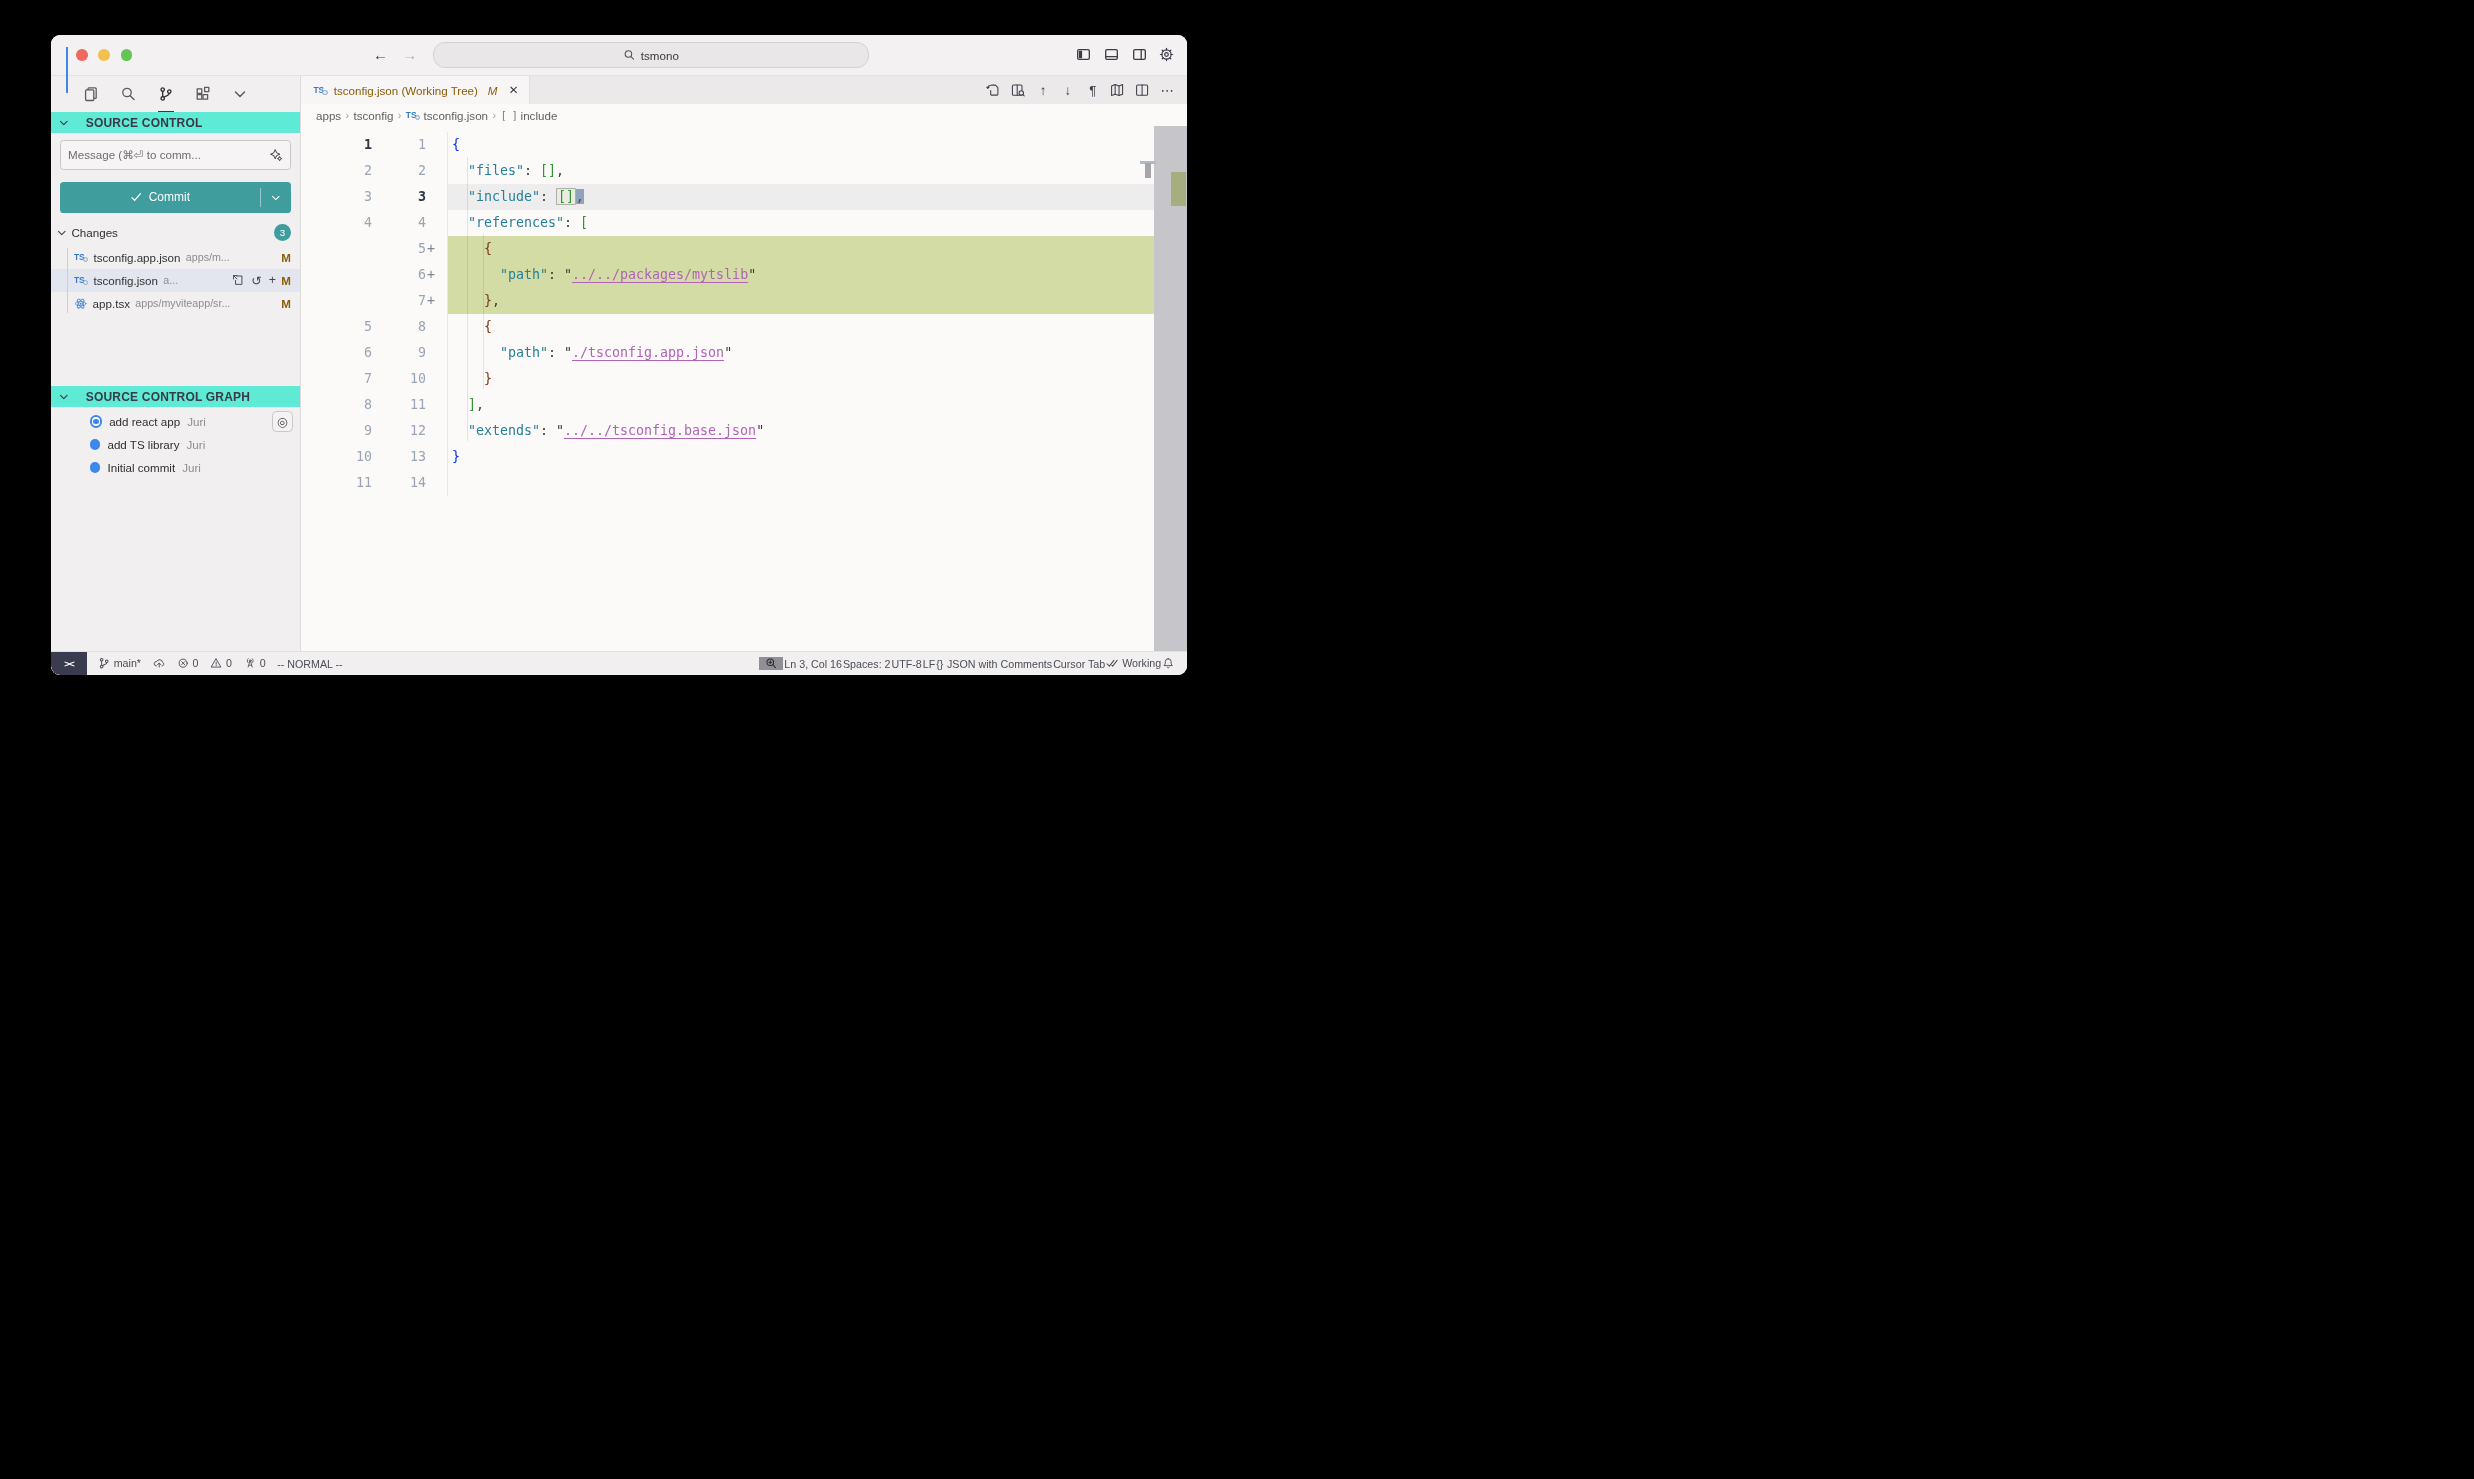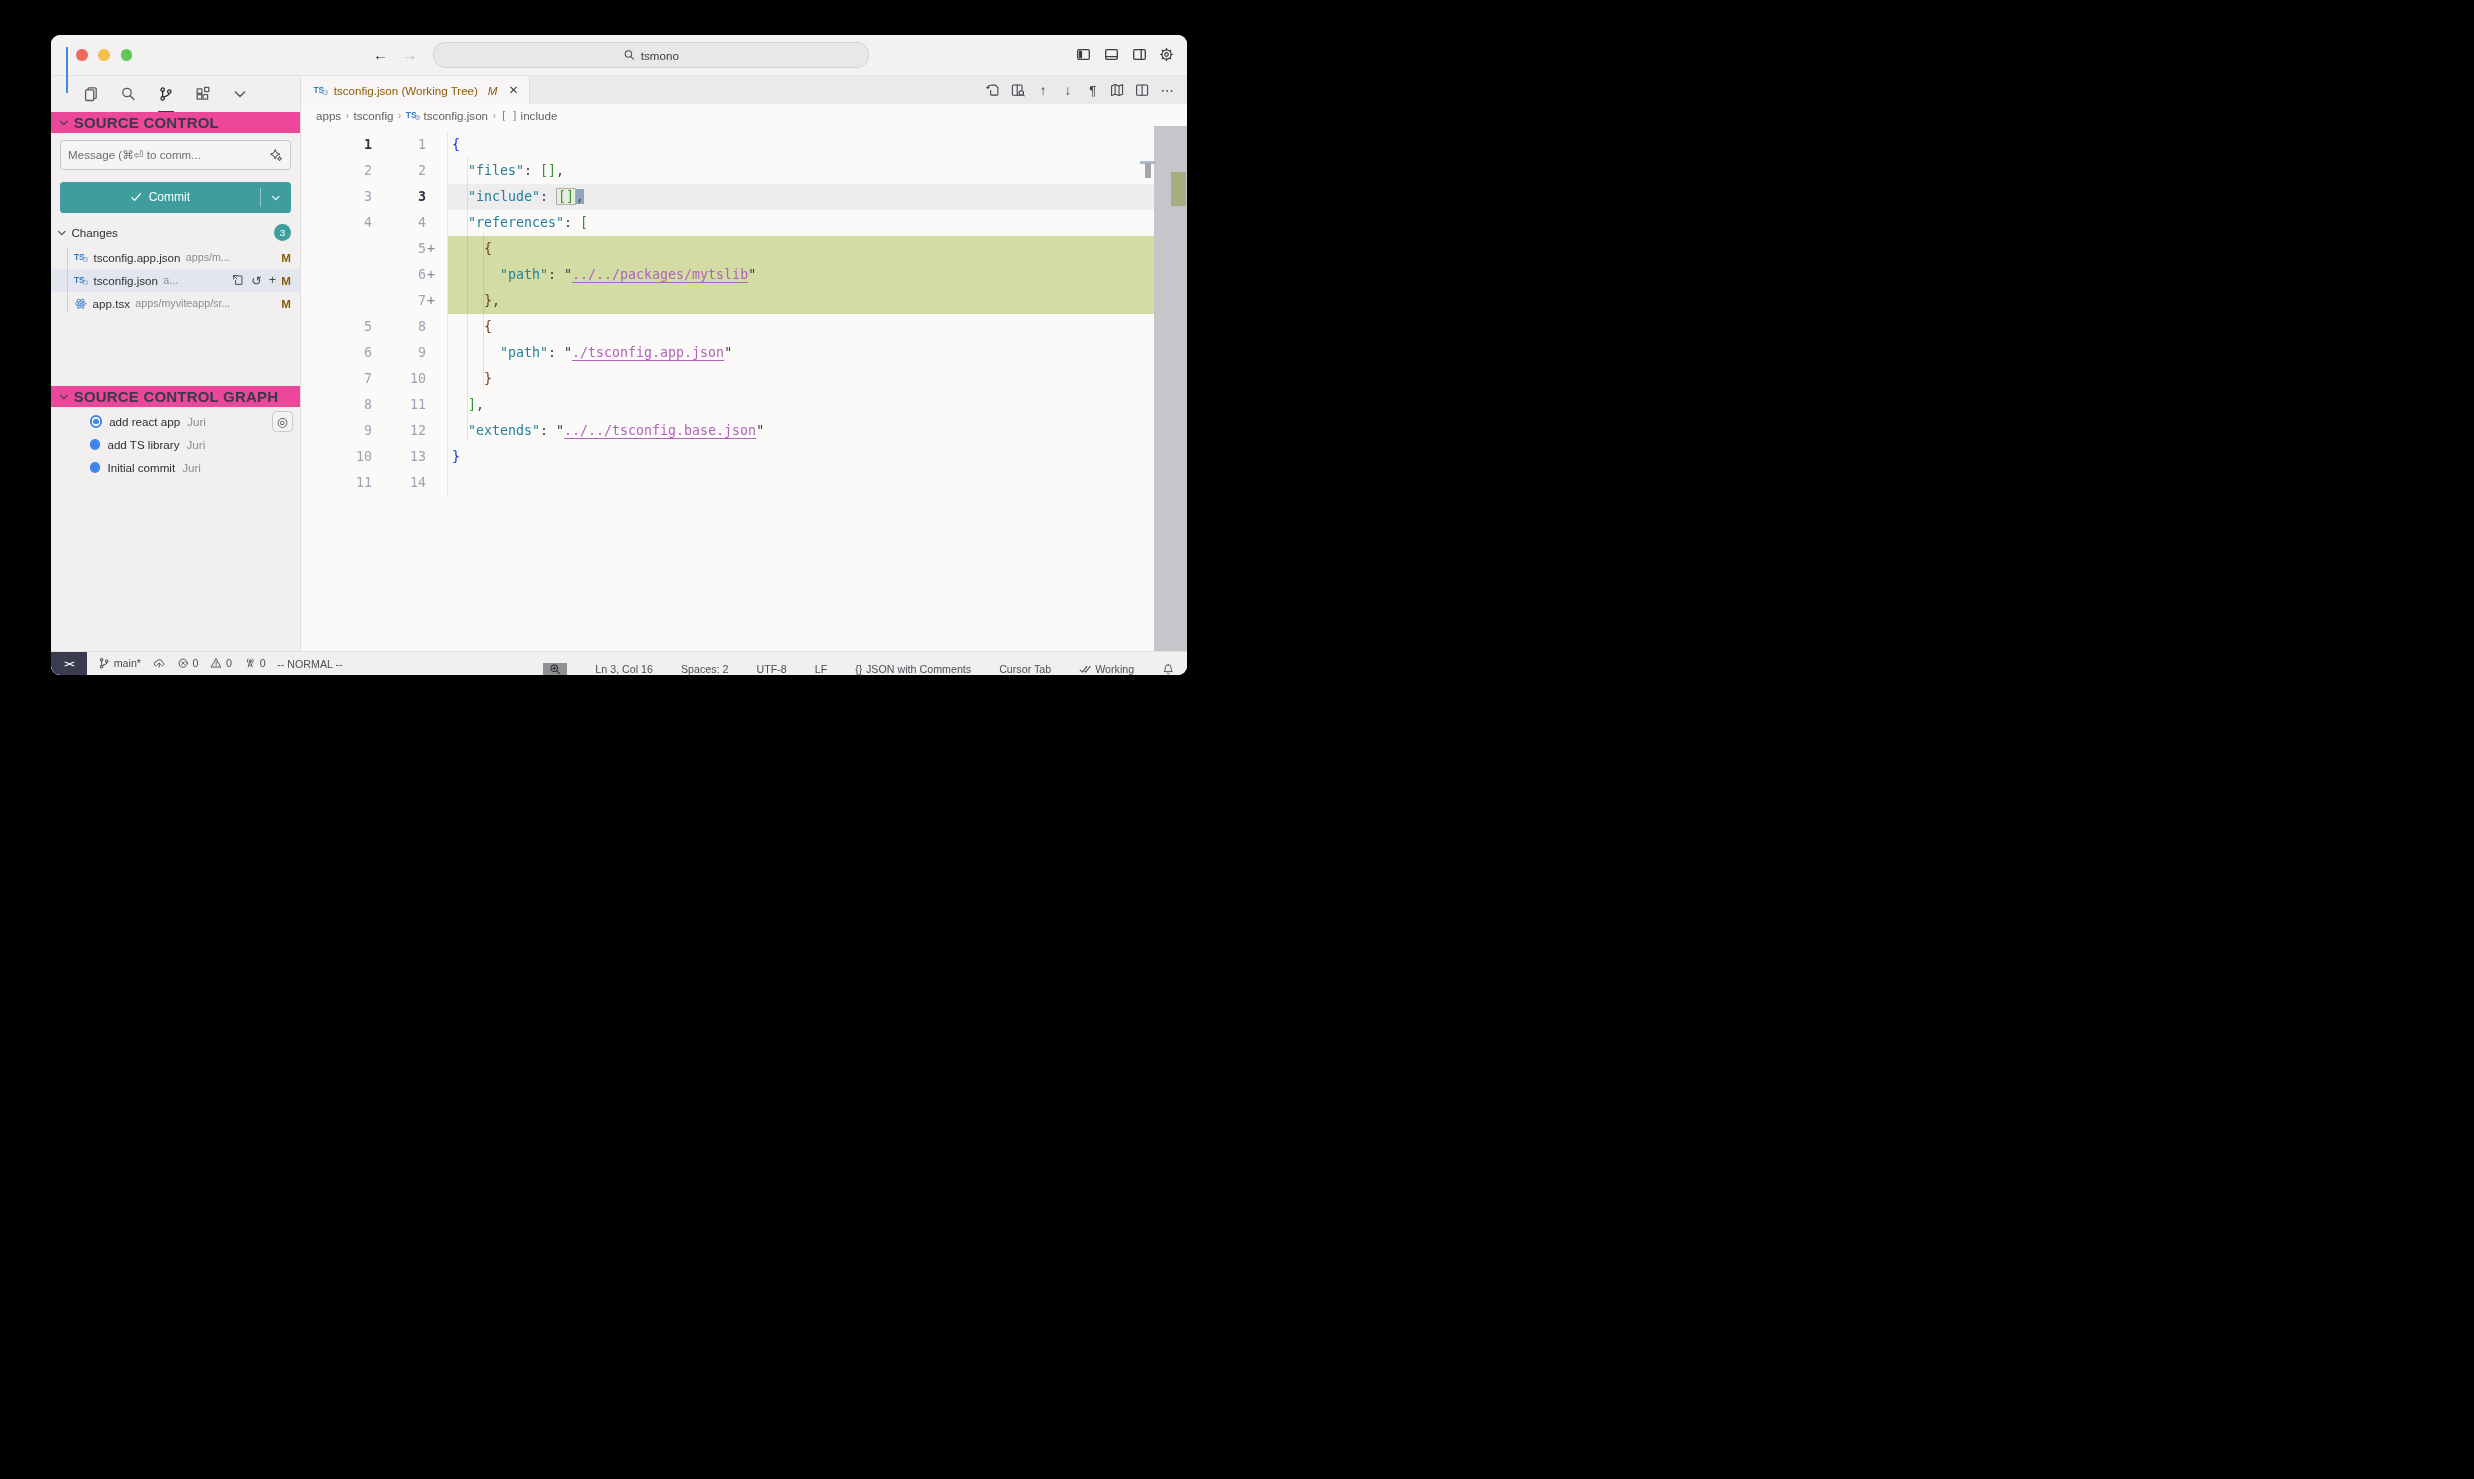--- a/index.html
+++ b/index.html
@@ -22,22 +22,22 @@
   .tb-actions { position:absolute; right:12.4px; top:11.6px; display:flex; gap:11.6px; color:#3c3c46;}
   .tb-actions .icn { width:16px; height:16px; display:flex; align-items:center; justify-content:center;}
   
   .main { flex:1; display:flex; min-height:0; }
   .sidebar { width:250px; flex:0 0 250px; background:#f1efef; border-right:0.9px solid #dddbdb;
     display:flex; flex-direction:column; }
   .activitybar { height:36px; flex:0 0 36px; display:flex; align-items:center; gap:21.3px;
     padding-left:32px; color:#5b5b5b; }
   .ab-item { height:36px; display:flex; align-items:center; border-bottom:1.8px solid transparent; padding-top:1.8px;}
   .ab-item.active { color:#2b2b2b; border-bottom-color:#383838; }
-  .section-band { height:21.3px; flex:0 0 21.3px; background:#ec4899; display:flex; align-items:center;
-    gap:4px; padding-left:7.1px; font-size:15px; font-weight:700; letter-spacing:0.2px; color:#39394a; }
+  .section-band { height:21.3px; flex:0 0 21.3px; background:#5eead4; display:flex; align-items:center;
+    gap:16px; padding-left:7.1px; font-size:12px; font-weight:700; letter-spacing:0.2px; color:#39394a; }
   .msgbox { margin:7.1px 9px 0 9px; height:30px; background:#f6f4f4; border:0.9px solid #c8c6c6;
     border-radius:3.6px; display:flex; align-items:center; padding:0 7.1px; color:#6e6e6e; font-size:11.6px;}
   .msgbox .ph { flex:1; white-space:nowrap; overflow:hidden; }
   .commit { margin:11.6px 9px 0 9px; height:31px; border-radius:3.6px; background:var(--teal,#3f9d9d);
     color:#fff; display:flex; align-items:center; font-size:12px; }
   .commit .c-main { flex:1; display:flex; align-items:center; justify-content:center; gap:6.2px; }
   .commit .c-split { width:0.9px; height:18.7px; background:rgba(255,255,255,.45); }
   .commit .c-dd { width:30px; display:flex; align-items:center; justify-content:center; }
   .changes-head { margin-top:9px; height:21.3px; display:flex; align-items:center; gap:3.6px;
     padding:0 9px 0 5.3px; font-size:11.6px; color:#2f2f2f; }
@@ -102,21 +102,21 @@
   .ov-added { position:absolute; right:0.9px; top:46px; width:15px; height:34px; background:#a6ae80; }
   .mini-bar { position:absolute; right:31px; top:35px; width:16px; height:2.7px; background:#a9bdd2; }
   .mini-block { position:absolute; right:36px; top:37px; width:6.2px; height:15px; background:#a7a5a9; }
   
   .statusbar { height:24px; flex:0 0 24px; background:#f1efef; border-top:0.9px solid #e2e0e0;
     display:flex; align-items:stretch; font-size:10.7px; color:#4b4e57; }
   .remote { width:36px; background:#3a3b4f; color:#fff; display:flex; align-items:center;
     justify-content:center; font-weight:700; font-size:9.8px; letter-spacing:-0.9px;
     border-bottom-left-radius:9px; }
   .sb-left { display:flex; align-items:center; gap:11.6px; padding-left:10.7px; }
-  .sb-right { margin-left:auto; display:flex; align-items:flex-end; gap:28px; padding-right:12.4px; }
+  .sb-right { margin-left:auto; display:flex; align-items:center; gap:1px; padding-right:12.4px; }
   .sb-item { display:flex; align-items:center; gap:3.6px; white-space:nowrap; }
   .sb-item.boxed { background:#909094; color:#26272c; padding:0 6.2px; }
   .ts-ico { color:var(--ts-blue,#3178c6); font-weight:700; font-size:8.4px; letter-spacing:0;
     display:inline-flex; align-items:center; position:relative; font-style:normal;}
   .ts-ico i { font-style:normal; }
   .ts-ico .gear-dot { width:5.3px; height:5.3px; border:1.2px solid #8aa9c8; border-radius:50%;
     display:inline-block; margin-left:-1.8px; margin-top:4.4px; background:#dfe8f1;}
   svg { display:block; }
 </style>
 </head>

